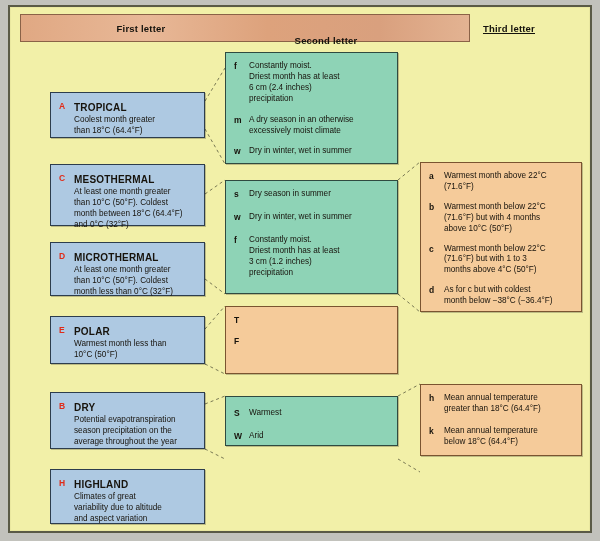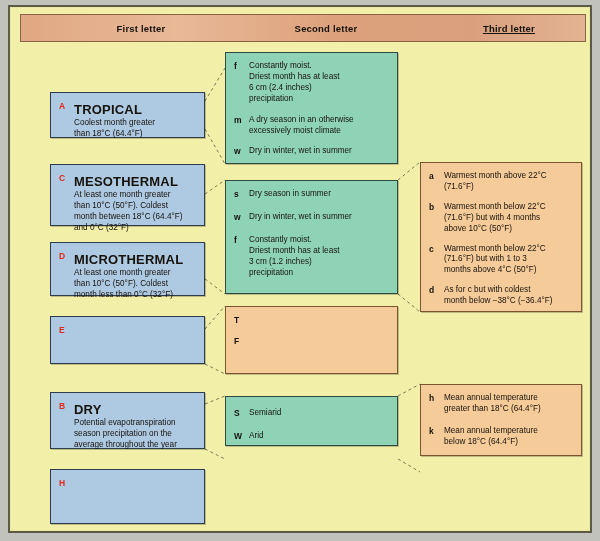--- a/index.html
+++ b/index.html
@@ -1,42 +1,42 @@
 <!DOCTYPE html>
 <html><head>
 <meta charset="utf-8">
 <style>
   html,body{margin:0;padding:0;background:#b9b9b4;}
   body{font-family:"Liberation Sans",sans-serif;}
   #page{position:relative;width:600px;height:541px;overflow:hidden;background:#c2c2bc;}
   #frame{position:absolute;left:8px;top:5px;width:584px;height:528px;
          background:#f2f0a8;border:2px solid #5a5a46;box-sizing:border-box;
          box-shadow:inset 0 0 0 1px #eae8a0;}
-  #header{position:absolute;left:10px;top:7px;width:566px;height:28px;
+  #header{position:absolute;left:10px;top:7px;width:450px;height:28px;
           background:linear-gradient(90deg,#e0a883 0%,#e8b897 28%,#dda27c 55%,#d9a07e 80%,#e3b392 100%);
           border:1px solid #8a6247;box-sizing:border-box;}
   .hdr-label{position:absolute;top:8px;font-size:9.5px;font-weight:bold;color:#14120c;
              text-align:center;letter-spacing:.2px;}
   #h1{left:30px;width:180px;}
-  #h2{left:215px;width:180px;}
+  #h2{left:215px;width:180px;margin-top:12px;}
   #h3{left:398px;width:180px;text-decoration:underline;}
   .canvas{position:absolute;left:10px;top:37px;width:562px;height:490px;}
   svg.lines{position:absolute;left:0;top:0;width:562px;height:490px;overflow:visible;}
   .box{position:absolute;box-sizing:border-box;border:1px solid #2f2f2f;
        box-shadow:1px 1px 0 rgba(0,0,0,.22);}
   .blue{background:#aec9e2;border-color:#2d3d4d;}
   .green{background:#8ed3b6;border-color:#2f4a40;}
   .orange{background:#f5cb9a;border-color:#7a5430;}
   .row{display:flex;align-items:flex-start;margin-bottom:7px;}
   .row:last-child{margin-bottom:0;}
   .key{flex:0 0 auto;width:15px;font-size:8.5px;font-weight:bold;line-height:1.32;}
   .key.red{color:#e02b18;}
   .key.dark{color:#17130c;}
   .txt{font-size:8.2px;line-height:1.33;color:#17130c;}
-  .title{font-size:13px;font-weight:bold;letter-spacing:.2px;}
+  .title{font-size:10px;font-weight:bold;letter-spacing:.2px;}
   .pad{padding:8px 7px 8px 8px;}
 </style>
 </head>
 <body>
 
 <div id="page">
   <div id="frame">
 
     <div id="header">
       <div class="hdr-label" id="h1">First letter</div>
@@ -101,38 +101,49 @@
             <span>At least one month greater</span><br>
             <span>than 10°C (50°F).  Coldest</span><br>
             <span>month less than 0°C (32°F)</span>
           </span>
         </div>
       </div>
 
       <div class="box blue pad" style="left:30px;top:272px;width:155px;height:48px;">
         <div class="row">
           <span class="key red">E</span>
+          <span class="txt">
+            <span class="title">POLAR</span><br>
+            <span>Warmest month less than</span><br>
+            <span>10°C (50°F)</span>
+          </span>
         </div>
       </div>
 
       <div class="box blue pad" style="left:30px;top:348px;width:155px;height:57px;">
         <div class="row">
           <span class="key red">B</span>
           <span class="txt">
             <span class="title">DRY</span><br>
             <span>Potential evapotranspiration</span><br>
             <span>season precipitation on the</span><br>
             <span>average throughout the year</span>
           </span>
         </div>
       </div>
 
       <div class="box blue pad" style="left:30px;top:425px;width:155px;height:55px;">
         <div class="row">
           <span class="key red">H</span>
+          <span class="txt">
+            <span class="title">HIGHLAND</span><br>
+            <span>Climates of great</span><br>
+            <span>variability due to altitude</span><br>
+            <span>and aspect variation</span>
+          </span>
         </div>
       </div>
 
       <div class="box green pad" style="left:205px;top:8px;width:173px;height:112px;">
         <div class="row">
           <span class="key dark">f</span>
           <span class="txt">
             <span>Constantly moist.</span><br>
             <span>Driest month has at least</span><br>
             <span>6 cm (2.4 inches)</span><br>
@@ -177,21 +188,21 @@
           <span class="key dark">T</span>
         </div>
         <div class="row" style="margin-top:10px;">
           <span class="key dark">F</span>
         </div>
       </div>
 
       <div class="box green pad" style="left:205px;top:352px;width:173px;height:50px;">
         <div class="row" style="margin-top:3px;">
           <span class="key dark">S</span>
-          <span class="txt">Semiarid</span>
+          <span class="txt">Warmest</span>
         </div>
         <div class="row" style="margin-top:12px;">
           <span class="key dark">W</span>
           <span class="txt">Arid</span>
         </div>
       </div>
 
       <div class="box orange pad" style="left:400px;top:118px;width:162px;height:150px;">
         <div class="row">
           <span class="key dark">a</span>

